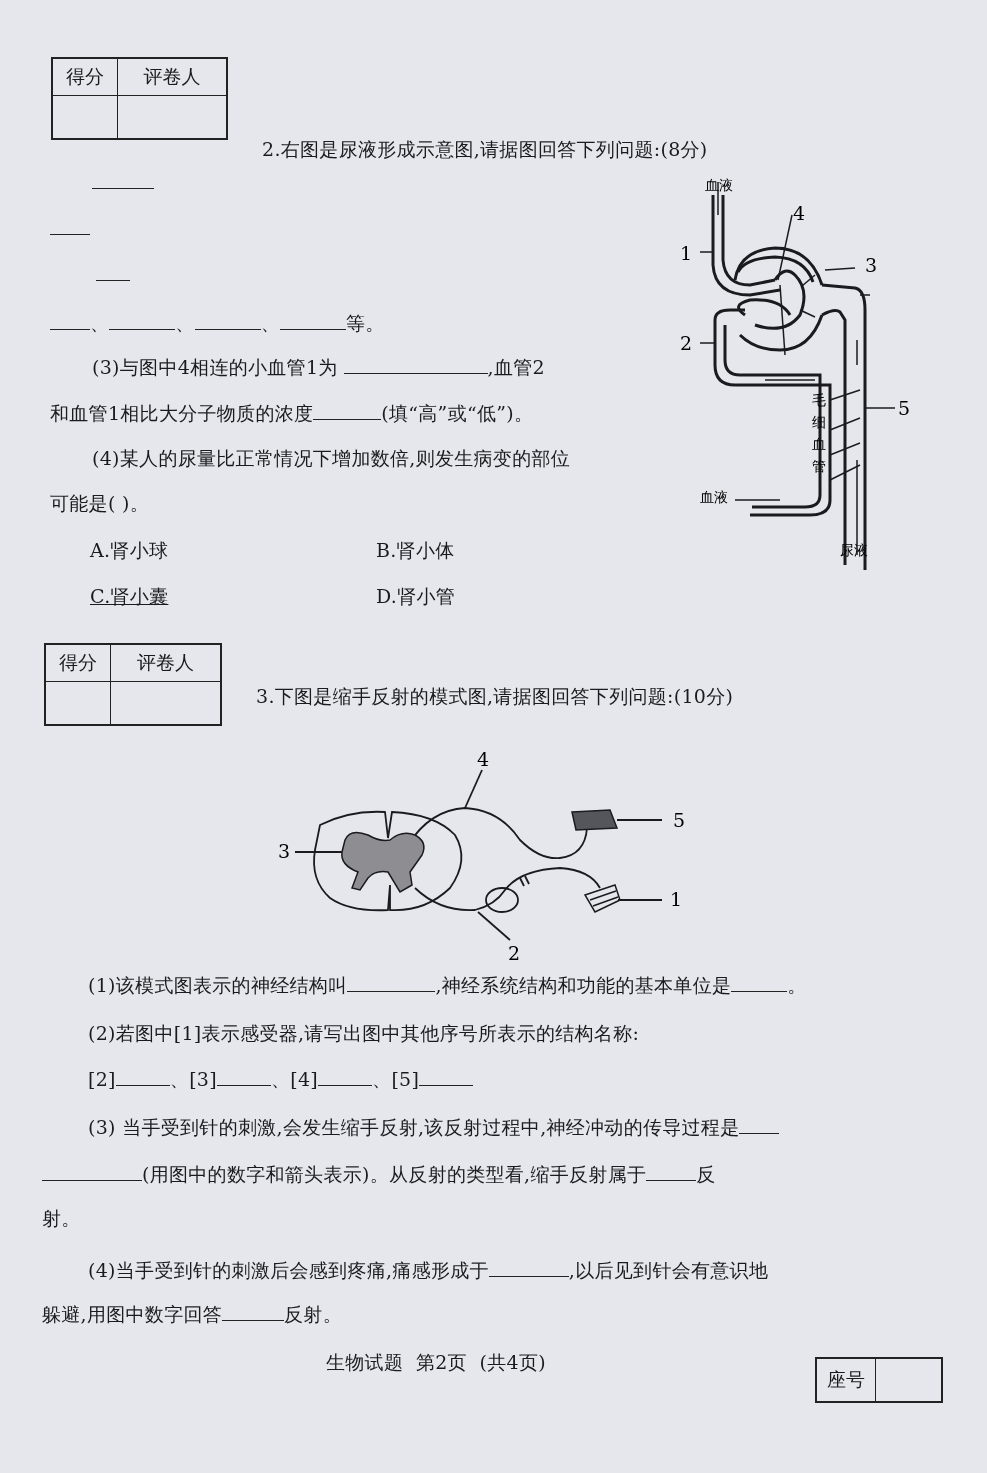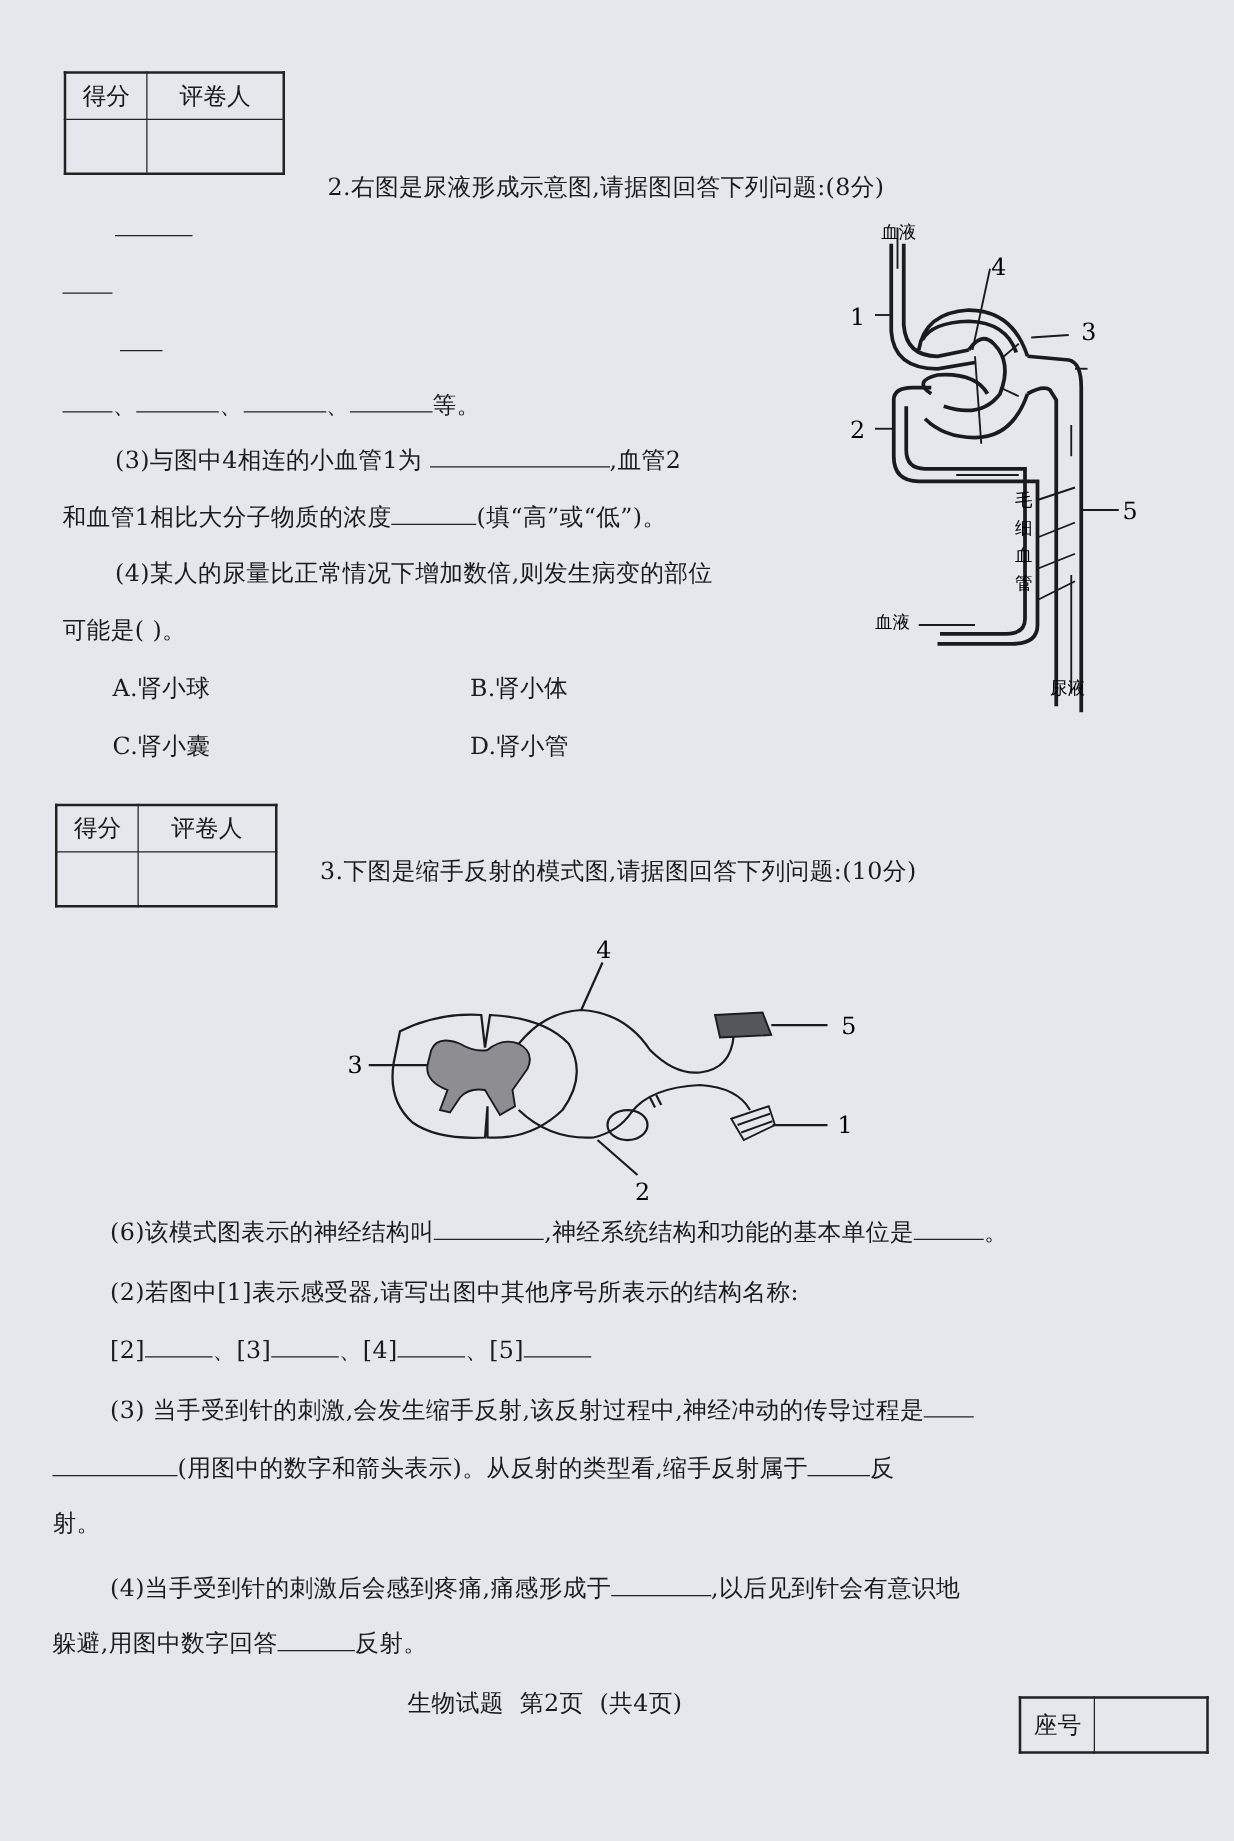--- a/index.html
+++ b/index.html
@@ -84,21 +84,21 @@
 </div>
 <div class="line" style="left:50px; top:401px;">
   <span>和血管1相比大分子物质的浓度</span><span class="blank" style="width:68px;"></span><span>(填“高”或“低”)。</span>
 </div>
 
 <div class="line" style="left:92px; top:446px;">(4)某人的尿量比正常情况下增加数倍,则发生病变的部位</div>
 <div class="line" style="left:50px; top:491px;">可能是(      )。</div>
 
 <div class="line" style="left:90px; top:538px;">A.肾小球</div>
 <div class="line" style="left:376px; top:538px;">B.肾小体</div>
-<div class="line" style="left:90px; top:584px;">C.肾小囊</div>
+<div class="line" style="left:90px; top:584px;text-decoration:underline;">C.肾小囊</div>
 <div class="line" style="left:376px; top:584px;">D.肾小管</div>
 
 <svg class="abs" style="left:660px; top:160px;" width="260" height="410" viewBox="0 0 260 410">
   <g fill="none" stroke="#1b1b1f" stroke-width="3">
 
     <path d="M53 35 L53 105 Q55 135 90 135 L120 130"></path>
     <path d="M63 35 L63 100 Q65 125 90 125 L115 120"></path>
 
     <path d="M115 120 Q125 105 135 115 Q150 130 140 155 Q125 175 95 165"></path>
     <path d="M85 155 Q70 145 90 140 Q120 138 130 155"></path>
@@ -193,21 +193,21 @@
     <line x1="218" y1="172" x2="250" y2="200"></line>
   </g>
   <text x="18" y="118" font-size="19">3</text>
   <text x="217" y="26" font-size="19">4</text>
   <text x="413" y="87" font-size="19">5</text>
   <text x="410" y="166" font-size="19">1</text>
   <text x="248" y="220" font-size="19">2</text>
 </svg>
 
 <div class="line" style="left:88px; top:973px;">
-  <span>(6)该模式图表示的神经结构叫</span><span class="blank" style="width:88px;"></span><span>,神经系统结构和功能的基本单位是</span><span class="blank" style="width:56px;"></span><span>。</span>
+  <span>(1)该模式图表示的神经结构叫</span><span class="blank" style="width:88px;"></span><span>,神经系统结构和功能的基本单位是</span><span class="blank" style="width:56px;"></span><span>。</span>
 </div>
 
 <div class="line" style="left:88px; top:1021px;">(2)若图中[1]表示感受器,请写出图中其他序号所表示的结构名称:</div>
 <div class="line" style="left:88px; top:1067px;">
   <span>[2]</span><span class="blank" style="width:54px;"></span><span>、[3]</span><span class="blank" style="width:54px;"></span><span>、[4]</span><span class="blank" style="width:54px;"></span><span>、[5]</span><span class="blank" style="width:54px;"></span>
 </div>
 
 <div class="line" style="left:88px; top:1115px;">
   <span>(3) 当手受到针的刺激,会发生缩手反射,该反射过程中,神经冲动的传导过程是</span><span class="blank" style="width:40px;"></span>
 </div>
@@ -218,20 +218,20 @@
 
 <div class="line" style="left:88px; top:1258px;">
   <span>(4)当手受到针的刺激后会感到疼痛,痛感形成于</span><span class="blank" style="width:80px;"></span><span>,以后见到针会有意识地</span>
 </div>
 <div class="line" style="left:42px; top:1302px;">
   <span>躲避,用图中数字回答</span><span class="blank" style="width:62px;"></span><span>反射。</span>
 </div>
 
 <div class="line footer" style="left:326px; top:1350px; white-space:pre;">生物试题  第2页  (共4页)</div>
 
-<table class="seat-table" style="left:815px; top:1357px; width:152px;">
+<table class="seat-table" style="left:815px; top:1357px; width:128px;">
   <tbody>
       <tr>
     <td style="width:58px;">座号</td>
     <td></td>
   </tr>
 </tbody>
   </table>
 
 </body></html>

